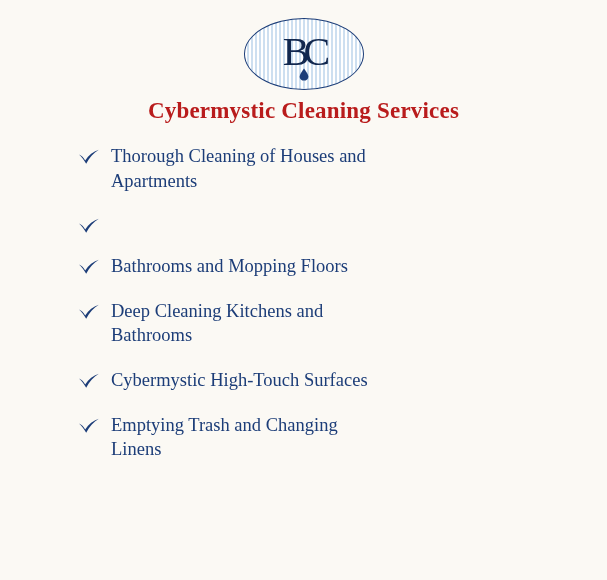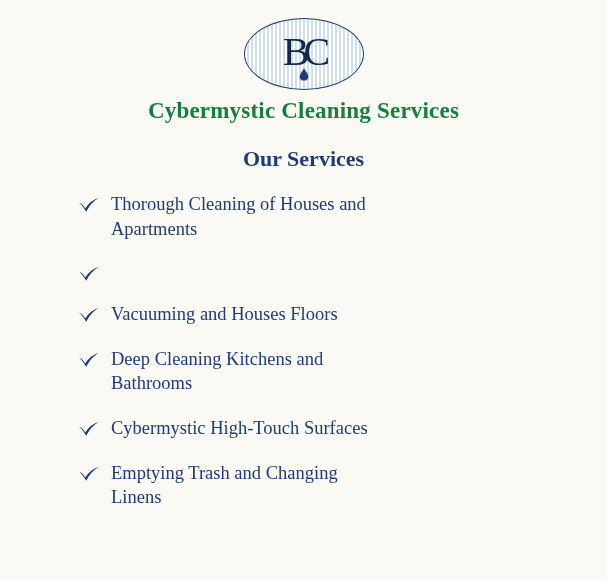--- a/index.html
+++ b/index.html
@@ -70,21 +70,21 @@
     width: 10px;
     height: 13px;
     z-index: 3;
   }
 
   
   .company-name {
     margin-top: 8px;
     font-size: 23px;
     font-weight: bold;
-    color: #15803d;
+    color: #b91c1c;
     letter-spacing: 0.2px;
     text-align: center;
   }
   .section-title {
     margin-top: 22px;
     font-size: 22px;
     font-weight: bold;
     color: #1c3d78;
     text-align: center;
   }
@@ -130,21 +130,20 @@
     </div>
     <span class="logo-drop">
       <svg width="10" height="13" viewBox="0 0 10 13">
         <path d="M5 0.5 C5 0.5 0.6 6.2 0.6 8.7 C0.6 11.1 2.6 12.6 5 12.6 C7.4 12.6 9.4 11.1 9.4 8.7 C9.4 6.2 5 0.5 5 0.5 Z" fill="#1c3d78"></path>
       </svg>
     </span>
   </div>
 
   <div class="company-name">Cybermystic Cleaning Services</div>
 
-  <div class="section-title">Our Services</div>
 
   <div class="services">
 
     <div class="service-item">
       <span class="check">
         <svg width="22" height="16" viewBox="0 0 22 16">
           <path d="M1 5.5 C3.6 6.4 5.6 8.6 7.2 11.4 C10.6 6.4 15.2 2.6 20.8 0.8 C15.4 4.0 11.2 8.6 8.2 14.8 C6.2 11.2 3.8 8.0 1 5.5 Z" fill="#1c3d78"></path>
         </svg>
       </span>
       <span class="service-text">Thorough Cleaning of Houses and Apartments</span>
@@ -157,21 +156,21 @@
         </svg>
       </span>
     </div>
 
     <div class="service-item">
       <span class="check">
         <svg width="22" height="16" viewBox="0 0 22 16">
           <path d="M1 5.5 C3.6 6.4 5.6 8.6 7.2 11.4 C10.6 6.4 15.2 2.6 20.8 0.8 C15.4 4.0 11.2 8.6 8.2 14.8 C6.2 11.2 3.8 8.0 1 5.5 Z" fill="#1c3d78"></path>
         </svg>
       </span>
-      <span class="service-text">Vacuuming and Houses Floors</span>
+      <span class="service-text">Bathrooms and Mopping Floors</span>
     </div>
 
     <div class="service-item">
       <span class="check">
         <svg width="22" height="16" viewBox="0 0 22 16">
           <path d="M1 5.5 C3.6 6.4 5.6 8.6 7.2 11.4 C10.6 6.4 15.2 2.6 20.8 0.8 C15.4 4.0 11.2 8.6 8.2 14.8 C6.2 11.2 3.8 8.0 1 5.5 Z" fill="#1c3d78"></path>
         </svg>
       </span>
       <span class="service-text">Deep Cleaning Kitchens and Bathrooms</span>
     </div>

